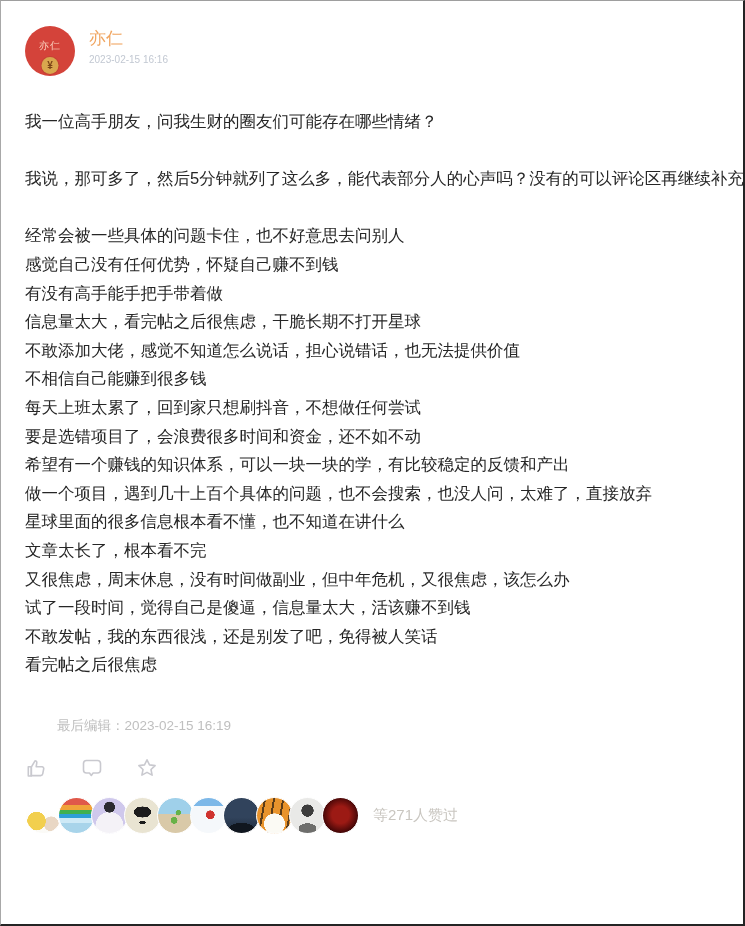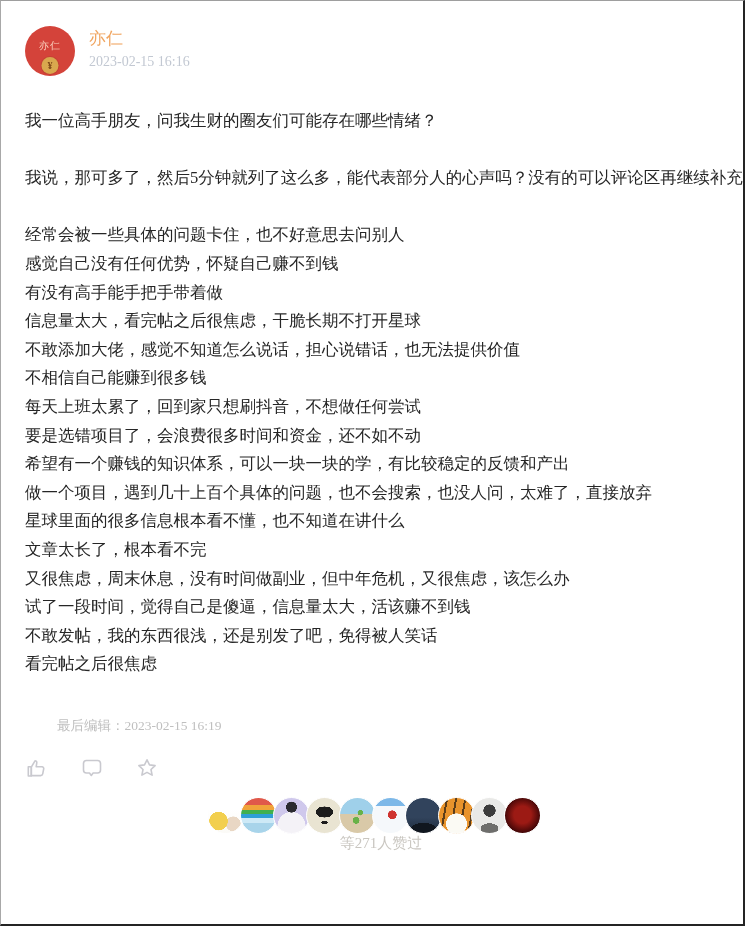--- a/index.html
+++ b/index.html
@@ -11,21 +11,20 @@
   }
   .page{
     box-sizing:border-box;
     width:745px;height:926px;
     background:var(--page-bg,#fff);
     border-top:1px solid #9e9e9e;
     border-left:1px solid #a8a8a8;
     border-right:2px solid #242424;
     border-bottom:2px solid #242424;
     padding:0 24px;
-    font-family:Liberation Serif, serif;
   }
   
   .post-header{display:flex;align-items:flex-start;padding-top:25px;}
   .avatar{
     position:relative;width:50px;height:50px;border-radius:50%;
     background:var(--avatar-red,#d4433a);
     flex:0 0 auto;cursor:pointer;
   }
   .avatar-label{
     position:absolute;top:13px;left:0;right:0;text-align:center;
@@ -37,34 +36,34 @@
     background:var(--badge-gold,#d9a74e);
     display:flex;align-items:center;justify-content:center;
     font-size:10px;font-weight:bold;color:#7a4417;
     box-shadow:0 0 0 1px rgba(170,60,40,.35);
   }
   .author-meta{margin-left:14px;padding-top:3px;}
   .author-name{
     display:block;font-size:17px;line-height:20px;
     color:var(--author-name,#f0a45e);text-decoration:none;cursor:pointer;
   }
-  .timestamp{margin-top:5px;font-size:14px;color:var(--timestamp,#c2c8d2);}
+  .timestamp{margin-top:5px;font-size:10px;color:var(--timestamp,#c2c8d2);}
   
   .content{margin-top:31px;color:var(--body-text,#262626);font-size:16.5px;}
   .content-line{height:28.6px;line-height:28.6px;white-space:nowrap;}
   
   .last-edited{margin-top:38px;font-size:13.5px;color:var(--muted-text,#bfbfbf);margin-left:32px;}
   .actions{margin-top:21px;display:flex;align-items:center;gap:31px;}
   .action-btn{
     background:none;border:none;padding:0;margin:0;cursor:pointer;
     width:24px;height:24px;display:flex;align-items:center;justify-content:center;
   }
   .action-btn svg{width:24px;height:24px;stroke:var(--icon-gray,#c9c9cf);fill:none;
     stroke-width:1.6;stroke-linejoin:round;stroke-linecap:round;}
-  .likers{margin-top:17px;display:flex;align-items:center;flex-direction:column;}
+  .likers{margin-top:17px;display:flex;align-items:center;}
   .liker-avatar{
     width:37px;height:37px;border-radius:50%;margin-right:-4px;
     flex:0 0 auto;border:1px solid #fff;box-sizing:border-box;cursor:pointer;
     background:#ddd;
   }
   .likers-caption{margin-left:18px;font-size:15px;color:#c9c6c0;cursor:pointer;}
   
   .av1{background:
       radial-gradient(circle at 30% 66%, #f2cf4e 0 27%, rgba(0,0,0,0) 28%),
       radial-gradient(circle at 72% 74%, #e9d7c4 0 20%, rgba(0,0,0,0) 21%),

